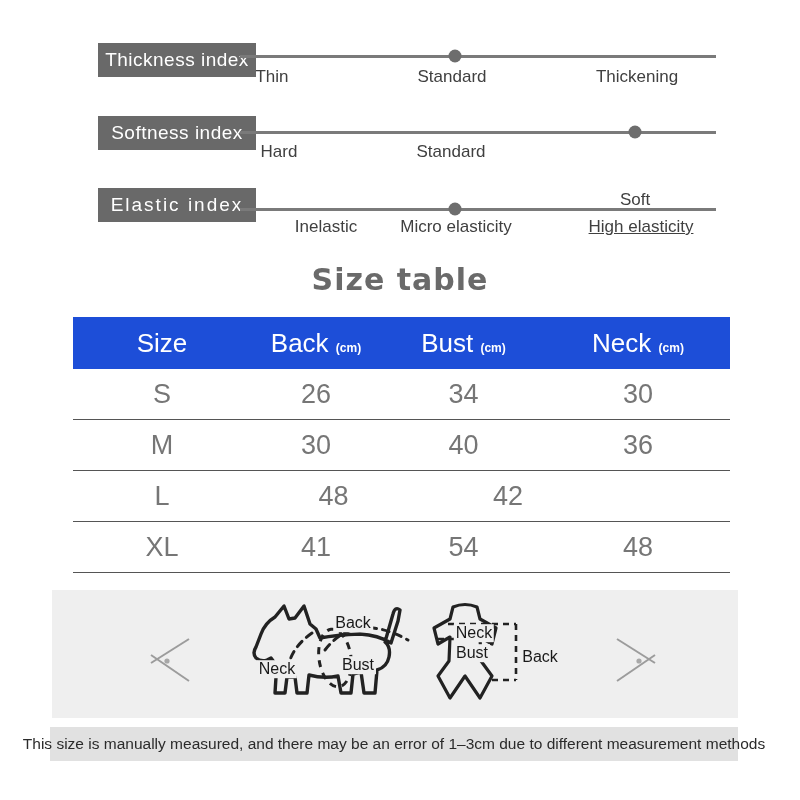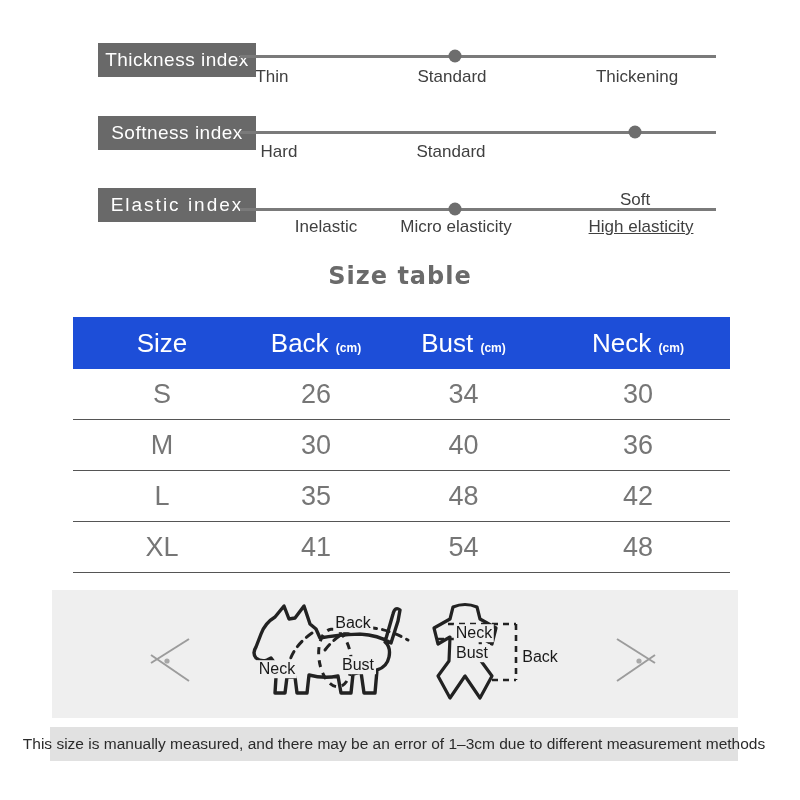--- a/index.html
+++ b/index.html
@@ -20,21 +20,21 @@
     position:absolute;top:50%;transform:translate(-50%,-50%);
     width:13px;height:13px;border-radius:50%;background:#6d6d6d;
   }
   .opt{
     position:absolute;transform:translateX(-50%);font-size:17px;color:#404040;white-space:nowrap;
   }
 
   
   .size-title{
     position:absolute;left:0;top:262px;width:800px;text-align:center;
-    font-family:"DejaVu Sans", sans-serif;font-size:24px;font-weight:700;color:#6a6a6a;letter-spacing:1px;
+    font-family:"DejaVu Sans", sans-serif;font-size:30px;font-weight:700;color:#6a6a6a;letter-spacing:1px;
   }
 
   
   .tbl{position:absolute;left:73px;top:317px;width:657px;}
   .trow{display:flex;width:100%;}
   .thead{background:#1d4ed8;color:#ffffff;height:52px;align-items:center;}
   .tbody-row{height:50px;align-items:center;border-bottom:1.5px solid #555555;color:#767676;font-size:27px;}
   .c1{width:178px;text-align:center;}
   .c2{width:130px;text-align:center;}
   .c3{width:165px;text-align:center;}
@@ -103,21 +103,20 @@
     <div class="c4">30</div>
   </div>
   <div class="trow tbody-row">
     <div class="c1">M</div>
     <div class="c2">30</div>
     <div class="c3">40</div>
     <div class="c4">36</div>
   </div>
   <div class="trow tbody-row">
     <div class="c1">L</div>
-    <div class="c2">35</div>
     <div class="c3">48</div>
     <div class="c4">42</div>
   </div>
   <div class="trow tbody-row">
     <div class="c1">XL</div>
     <div class="c2">41</div>
     <div class="c3">54</div>
     <div class="c4">48</div>
   </div>
 </div>

